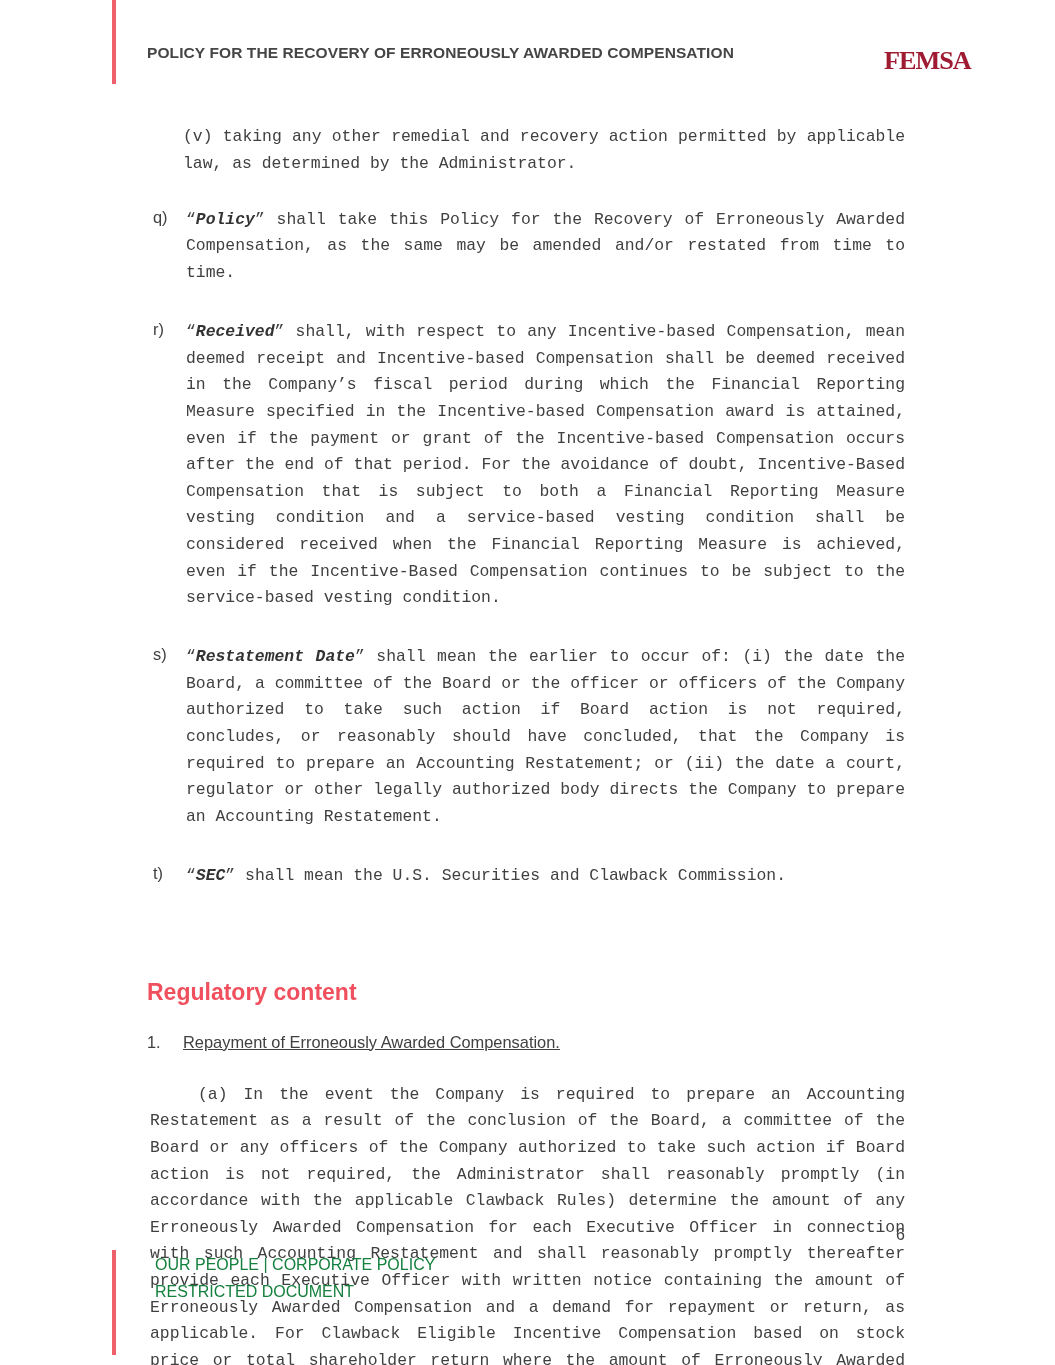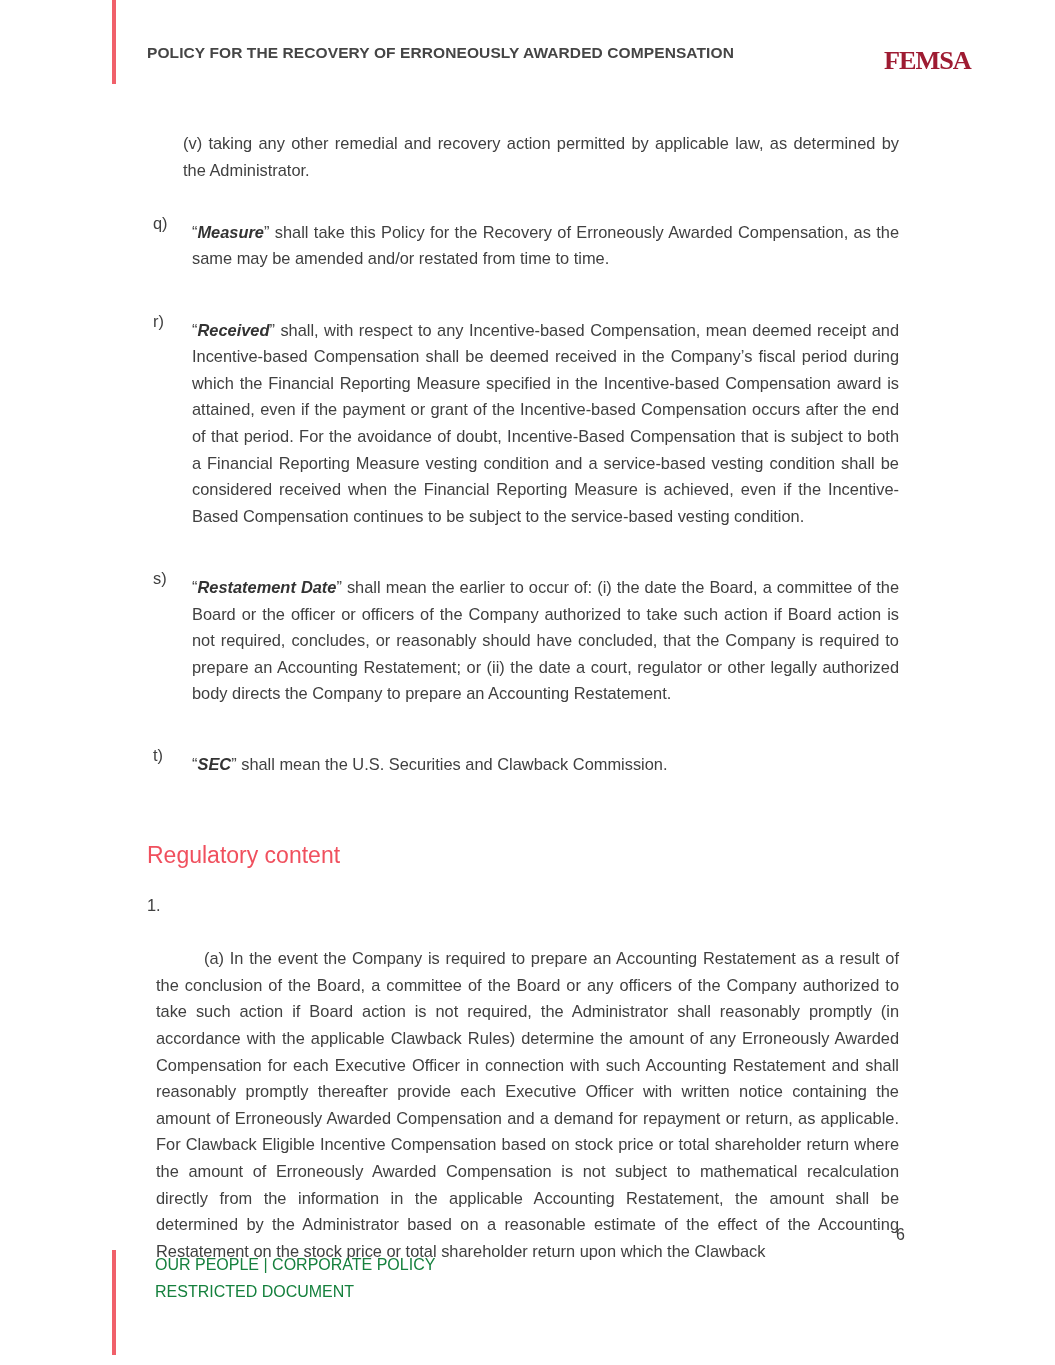--- a/index.html
+++ b/index.html
@@ -51,21 +51,21 @@
     .content {
       position: absolute;
       left: 147px;
       top: 121px;
       width: 761px;
       font-size: 16.4px;
       line-height: 26.6px;
       color: #404040;
     }
     .justify { text-align: justify; }
-    p { margin: 9px; }
+    p { margin: 3px; font-family: Liberation Mono, monospace; }
 
     .indented {
       margin-left: 36px;
     }
     .def-item {
       display: flex;
       margin-top: 26.6px;
     }
     .def-marker {
       width: 36px;
@@ -77,23 +77,23 @@
       flex: 1;
       text-align: justify;
     }
     .term {
       font-weight: bold;
       font-style: italic;
       color: #333333;
     }
 
     .section-heading {
-      margin-top: 53px;
+      margin-top: 84px;
       font-size: 23px;
-      font-weight: normal;
+      font-weight: bold;
       color: #f0505e;
       line-height: 30px;
     }
     .numbered-heading {
       display: flex;
       margin-top: 22px;
     }
     .numbered-heading .num {
       width: 36px;
       flex: 0 0 36px;
@@ -128,21 +128,21 @@
 
 <div class="accent-bar top"></div>
 <div class="header-title">POLICY FOR THE RECOVERY OF ERRONEOUSLY AWARDED COMPENSATION</div>
 <div class="logo">FEMSA</div>
 
 <div class="content">
   <p class="indented justify">(v) taking any other remedial and recovery action permitted by applicable law, as determined by the Administrator.</p>
 
   <div class="def-item">
     <span class="def-marker">q)</span>
-    <p class="def-body"><span>“</span><span class="term">Measure</span><span>”</span><span> shall take this Policy for the Recovery of Erroneously Awarded Compensation, as the same may be amended and/or restated from time to time.</span></p>
+    <p class="def-body"><span>“</span><span class="term">Policy</span><span>”</span><span> shall take this Policy for the Recovery of Erroneously Awarded Compensation, as the same may be amended and/or restated from time to time.</span></p>
   </div>
 
   <div class="def-item">
     <span class="def-marker">r)</span>
     <p class="def-body"><span>“</span><span class="term">Received</span><span>”</span><span> shall, with respect to any Incentive-based Compensation, mean deemed receipt and Incentive-based Compensation shall be deemed received in the Company’s fiscal period during which the Financial Reporting Measure specified in the Incentive-based Compensation award is attained, even if the payment or grant of the Incentive-based Compensation occurs after the end of that period. For the avoidance of doubt, Incentive-Based Compensation that is subject to both a Financial Reporting Measure vesting condition and a service-based vesting condition shall be considered received when the Financial Reporting Measure is achieved, even if the Incentive-Based Compensation continues to be subject to the service-based vesting condition.</span></p>
   </div>
 
   <div class="def-item">
     <span class="def-marker">s)</span>
     <p class="def-body"><span>“</span><span class="term">Restatement Date</span><span>”</span><span> shall mean the earlier to occur of: (i) the date the Board, a committee of the Board or the officer or officers of the Company authorized to take such action if Board action is not required, concludes, or reasonably should have concluded, that the Company is required to prepare an Accounting Restatement; or (ii) the date a court, regulator or other legally authorized body directs the Company to prepare an Accounting Restatement.</span></p>
@@ -150,20 +150,21 @@
 
   <div class="def-item">
     <span class="def-marker">t)</span>
     <p class="def-body"><span>“</span><span class="term">SEC</span><span>”</span><span> shall mean the U.S. Securities and Clawback Commission.</span></p>
   </div>
 
   <h2 class="section-heading">Regulatory content</h2>
 
   <div class="numbered-heading">
     <span class="num">1.</span>
+    <span class="heading-text">Repayment of Erroneously Awarded Compensation.</span>
   </div>
 
   <p class="para-a">(a) In the event the Company is required to prepare an Accounting Restatement as a result of the conclusion of the Board, a committee of the Board or any officers of the Company authorized to take such action if Board action is not required, the Administrator shall reasonably promptly (in accordance with the applicable Clawback Rules) determine the amount of any Erroneously Awarded Compensation for each Executive Officer in connection with such Accounting Restatement and shall reasonably promptly thereafter provide each Executive Officer with written notice containing the amount of Erroneously Awarded Compensation and a demand for repayment or return, as applicable. For Clawback Eligible Incentive Compensation based on stock price or total shareholder return where the amount of Erroneously Awarded Compensation is not subject to mathematical recalculation directly from the information in the applicable Accounting Restatement, the amount shall be determined by the Administrator based on a reasonable estimate of the effect of the Accounting Restatement on the stock price or total shareholder return upon which the Clawback</p>
 </div>
 
 <div class="page-number">6</div>
 
 <div class="accent-bar bottom"></div>
 <div class="footer">
   <div>OUR PEOPLE | CORPORATE POLICY</div>

